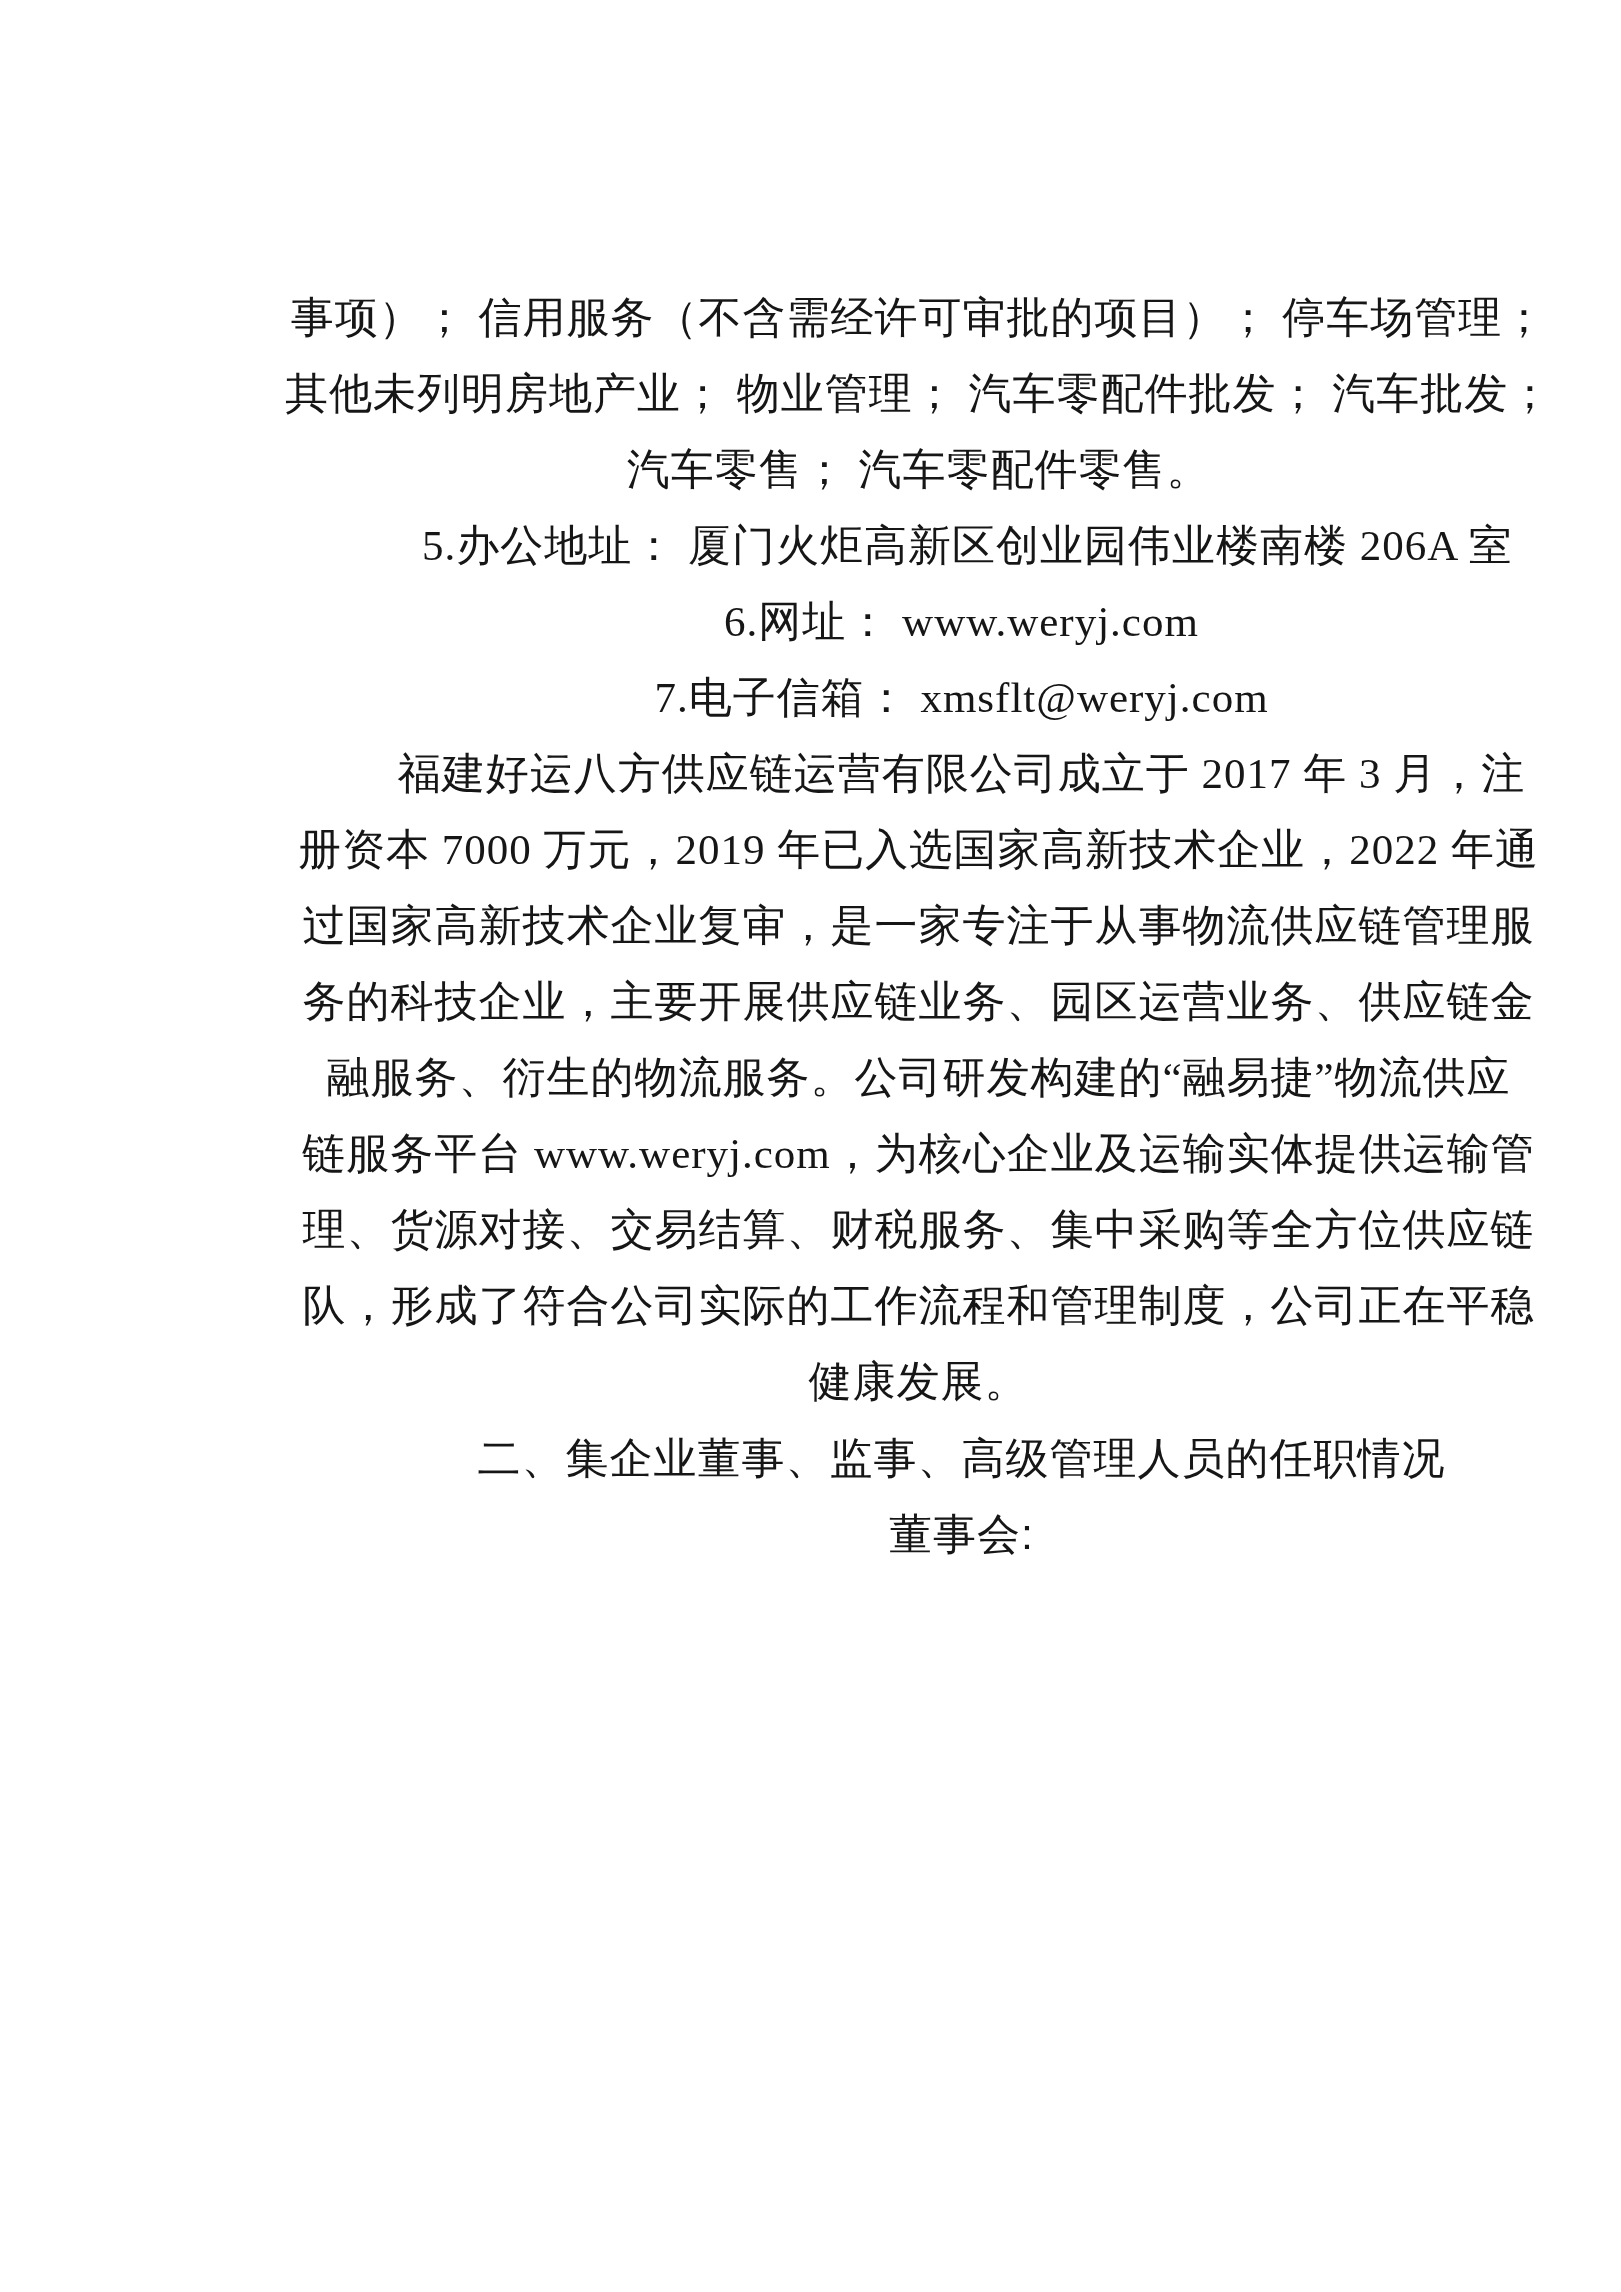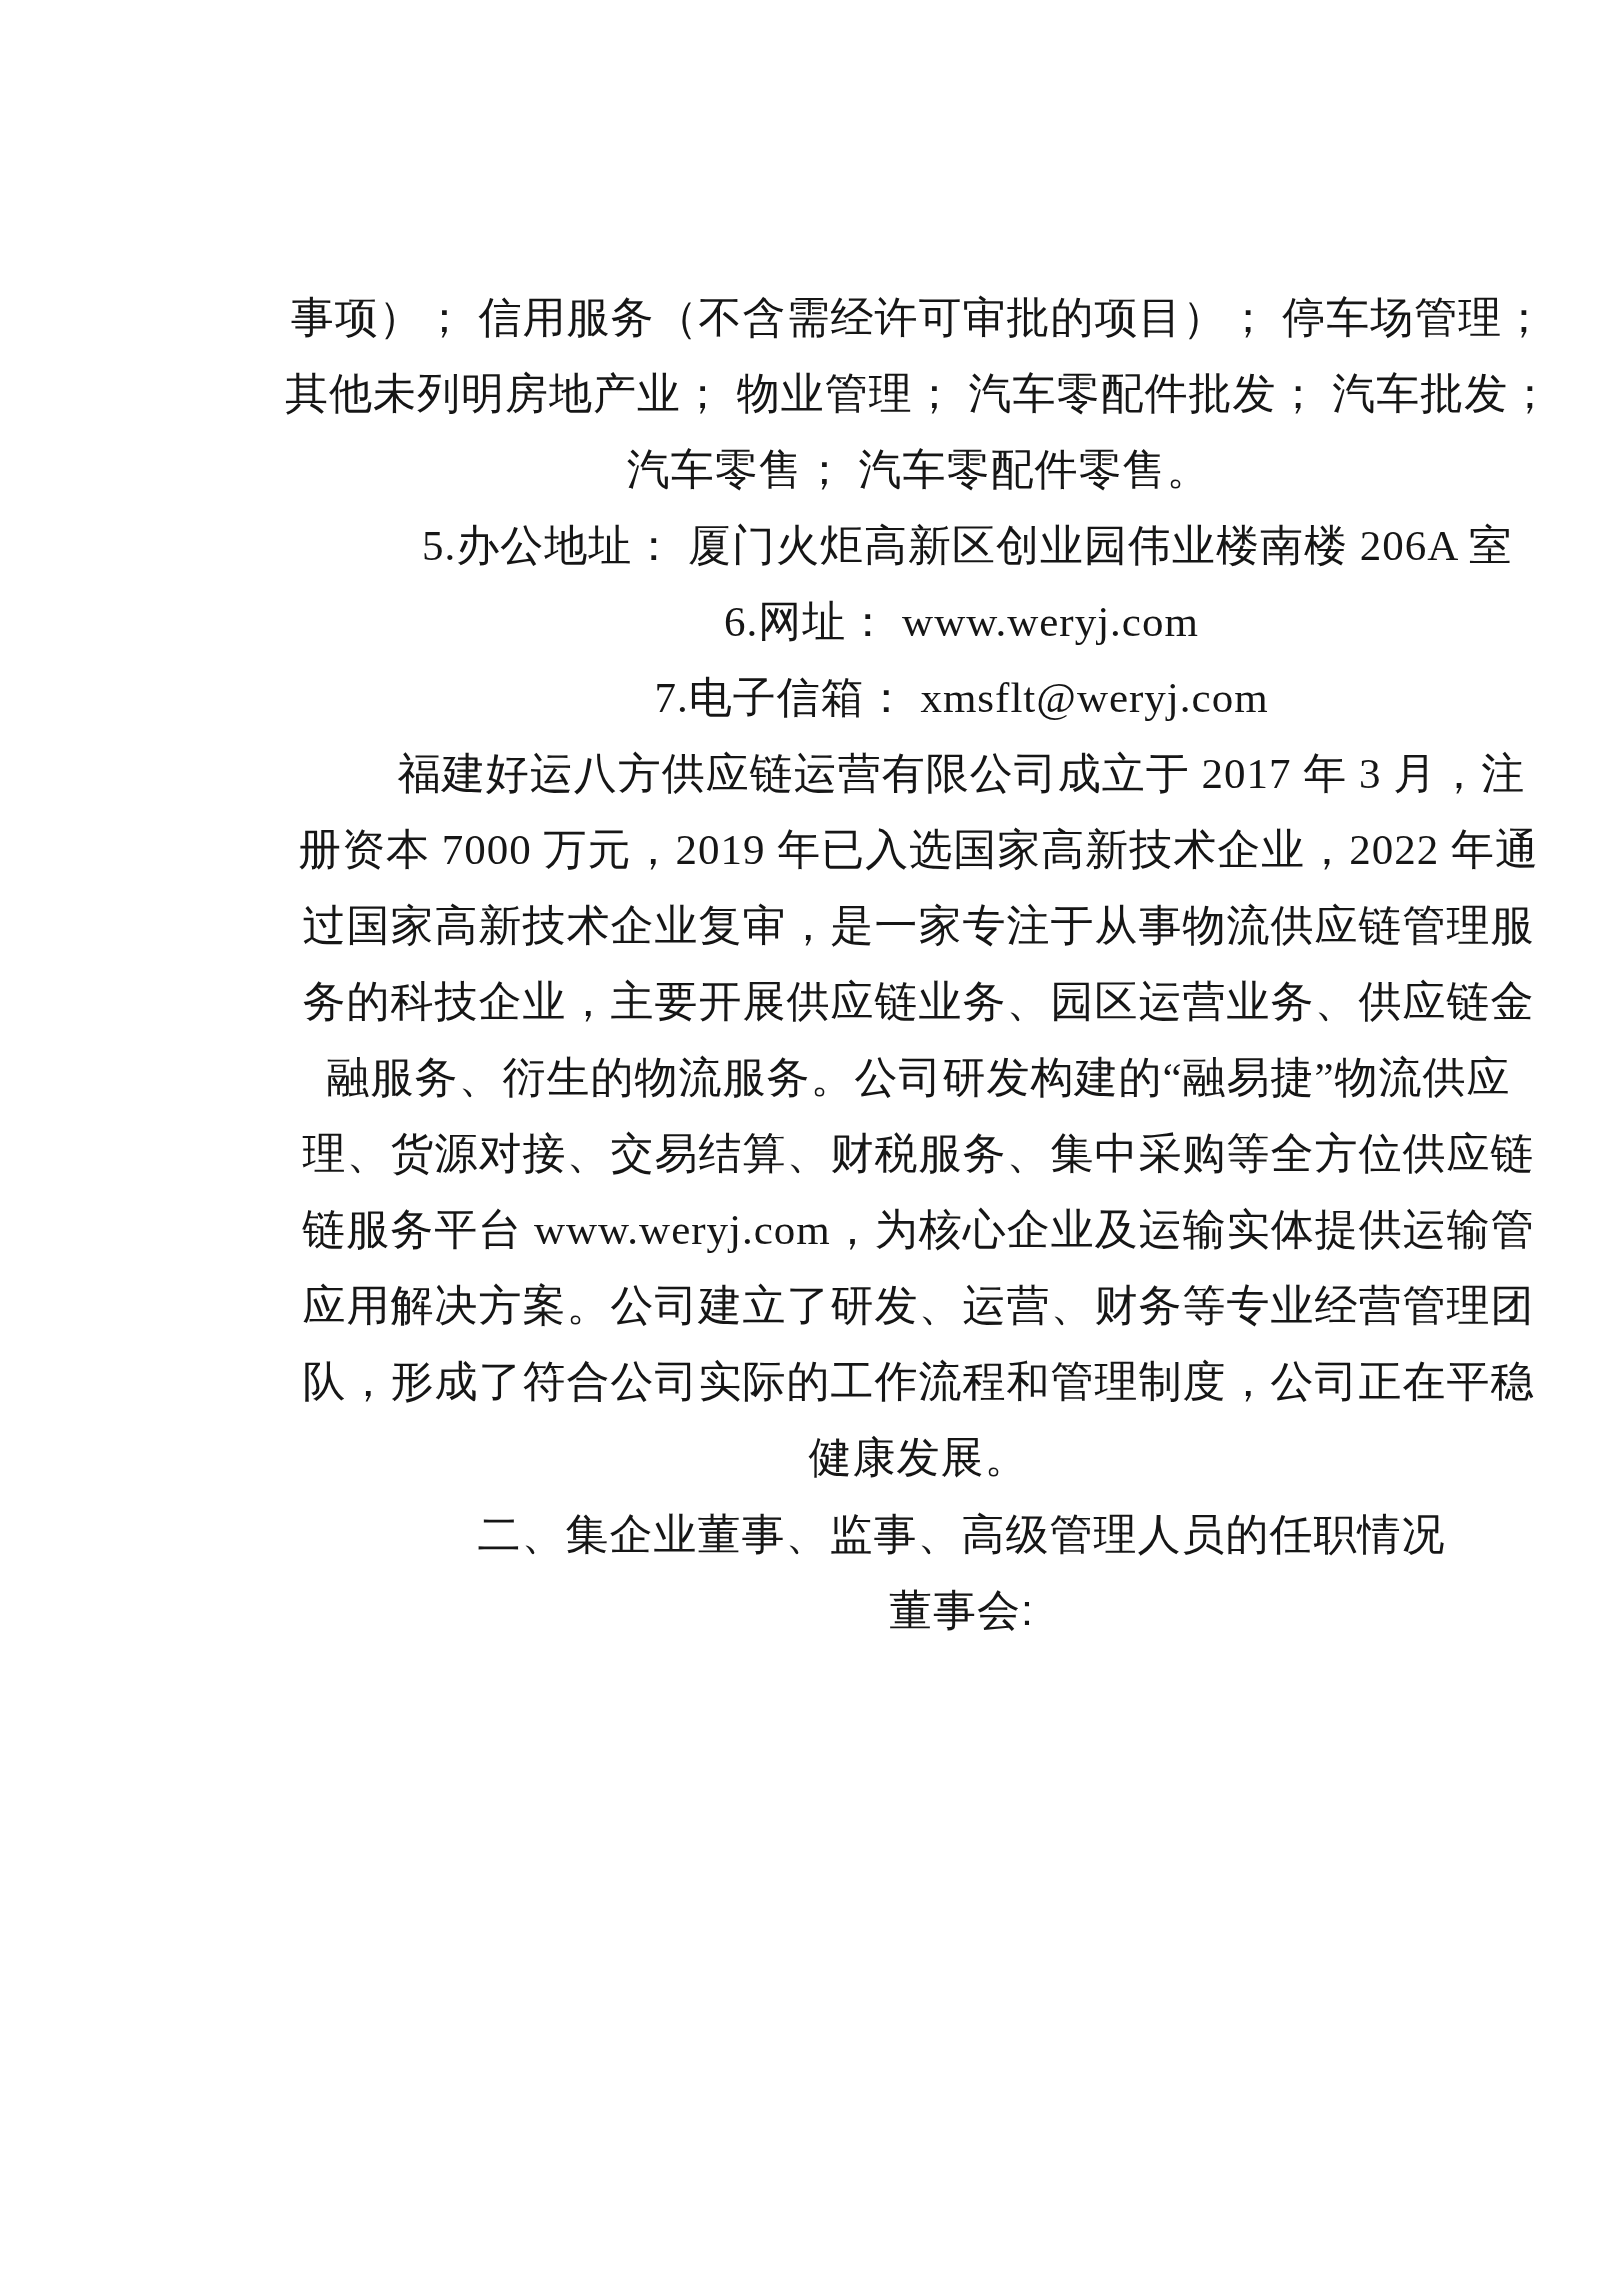--- a/index.html
+++ b/index.html
@@ -56,23 +56,22 @@
     </div>
     <div class="para body">
       <div class="line indent">7.电子信箱： xmsflt@weryj.com</div>
     </div>
     <div class="para body">
       <div class="line indent">福建好运八方供应链运营有限公司成立于 2017 年 3 月，注</div>
       <div class="line">册资本 7000 万元，2019 年已入选国家高新技术企业，2022 年通</div>
       <div class="line">过国家高新技术企业复审，是一家专注于从事物流供应链管理服</div>
       <div class="line">务的科技企业，主要开展供应链业务、园区运营业务、供应链金</div>
       <div class="line">融服务、衍生的物流服务。公司研发构建的“融易捷”物流供应</div>
+      <div class="line">链服务平台 www.weryj.com，为核心企业及运输实体提供运输管</div>
       <div class="line">理、货源对接、交易结算、财税服务、集中采购等全方位供应链</div>
-      <div class="line">链服务平台 www.weryj.com，为核心企业及运输实体提供运输管</div>
-      <div class="line">应用解决方案。公司建立了研发、运营、财务等专业经营管理团</div>
       <div class="line">队，形成了符合公司实际的工作流程和管理制度，公司正在平稳</div>
       <div class="line">健康发展。</div>
     </div>
     <div class="para heading">
       <div class="line indent">二、集企业董事、监事、高级管理人员的任职情况</div>
     </div>
     <div class="para heading">
       <div class="line indent">董事会:</div>
     </div>
   </div>

